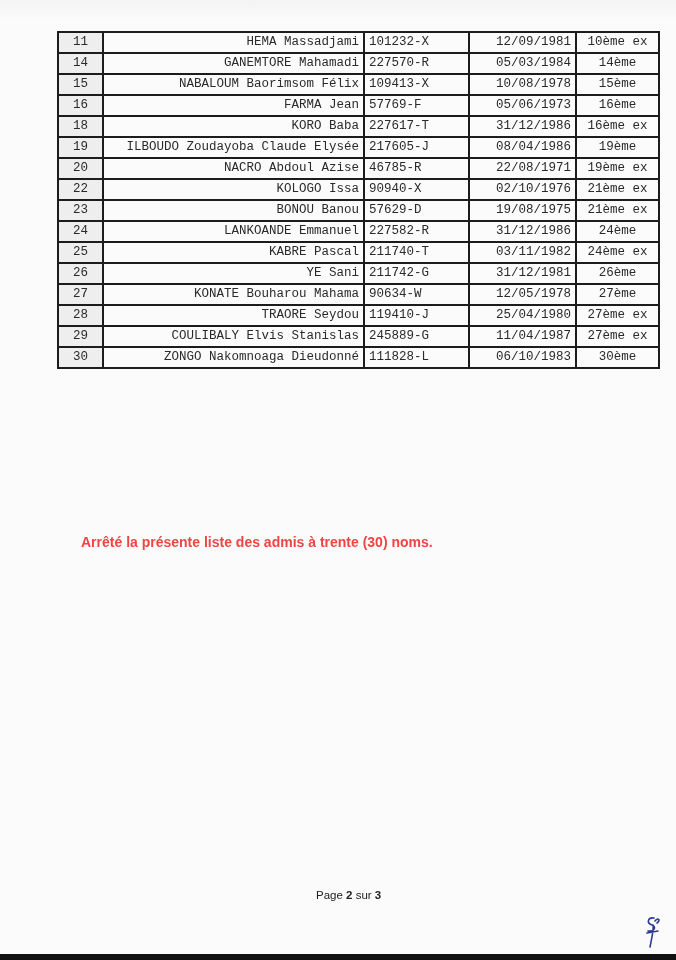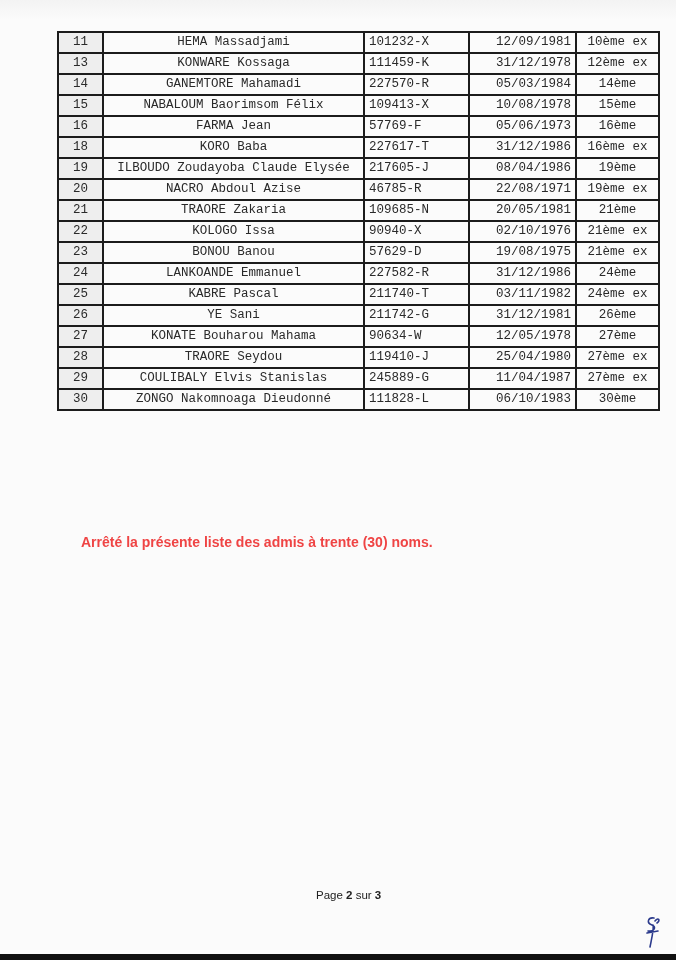--- a/index.html
+++ b/index.html
@@ -26,21 +26,21 @@
     }
     table.admis td {
       border: 2px solid #1c1c1c;
       height: 19px;
       padding: 0 4px;
       white-space: nowrap;
       overflow: hidden;
       line-height: 19px;
     }
     td.c-num { width: 35px; text-align: center; background: #eeeeee; }
-    td.c-name { width: 251px; text-align: center; }
+    td.c-name { width: 251px; text-align: right; }
     td.c-mat { width: 95px; text-align: left; }
     td.c-date { width: 97px; text-align: right; }
     td.c-rang { width: 73px; text-align: center; }
     .closing {
       position: absolute; left: 81px; top: 534px;
       font-family: "Liberation Sans", sans-serif;
       font-weight: bold; font-size: 14px; color: #ef4444;
     }
     .footer {
       position: absolute; left: 316px; top: 889px;
@@ -63,27 +63,20 @@
 <div class="page-top-shade"></div>
 
 <table class="admis">
   <tbody id="rows">
       <tr>
         <td class="c-num">11</td>
         <td class="c-name">HEMA Massadjami</td>
         <td class="c-mat">101232-X</td>
         <td class="c-date">12/09/1981</td>
         <td class="c-rang">10ème ex</td>
-      </tr>
-      <tr>
-        <td class="c-num">13</td>
-        <td class="c-name">KONWARE Kossaga</td>
-        <td class="c-mat">111459-K</td>
-        <td class="c-date">31/12/1978</td>
-        <td class="c-rang">12ème ex</td>
       </tr>
       <tr>
         <td class="c-num">14</td>
         <td class="c-name">GANEMTORE Mahamadi</td>
         <td class="c-mat">227570-R</td>
         <td class="c-date">05/03/1984</td>
         <td class="c-rang">14ème</td>
       </tr>
       <tr>
         <td class="c-num">15</td>
@@ -112,27 +105,20 @@
         <td class="c-mat">217605-J</td>
         <td class="c-date">08/04/1986</td>
         <td class="c-rang">19ème</td>
       </tr>
       <tr>
         <td class="c-num">20</td>
         <td class="c-name">NACRO Abdoul Azise</td>
         <td class="c-mat">46785-R</td>
         <td class="c-date">22/08/1971</td>
         <td class="c-rang">19ème ex</td>
-      </tr>
-      <tr>
-        <td class="c-num">21</td>
-        <td class="c-name">TRAORE Zakaria</td>
-        <td class="c-mat">109685-N</td>
-        <td class="c-date">20/05/1981</td>
-        <td class="c-rang">21ème</td>
       </tr>
       <tr>
         <td class="c-num">22</td>
         <td class="c-name">KOLOGO Issa</td>
         <td class="c-mat">90940-X</td>
         <td class="c-date">02/10/1976</td>
         <td class="c-rang">21ème ex</td>
       </tr>
       <tr>
         <td class="c-num">23</td>

